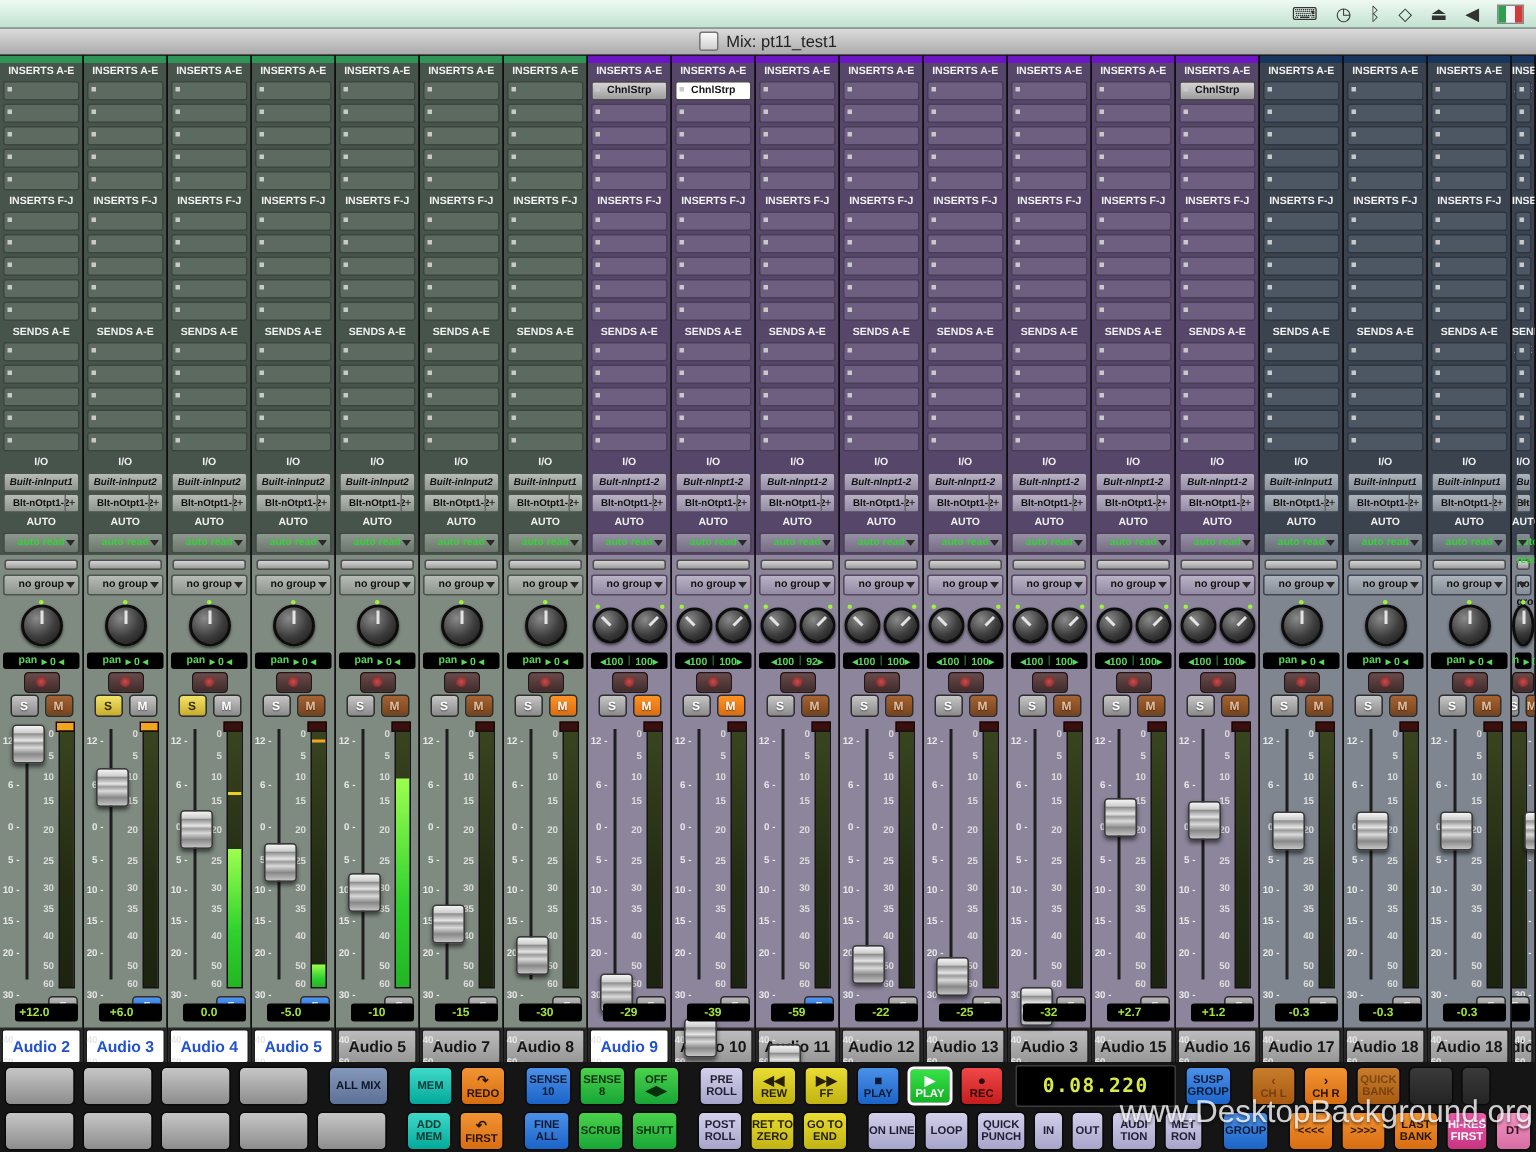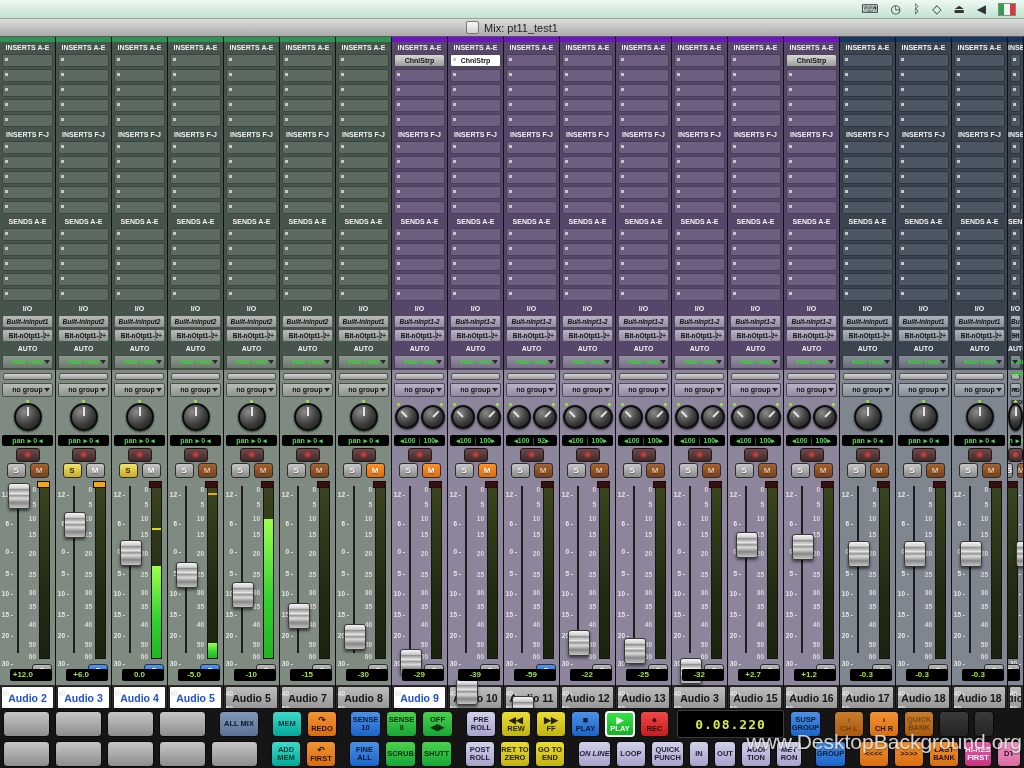--- a/index.html
+++ b/index.html
@@ -1989,21 +1989,21 @@
         <div>ROLL</div>
       </div>
       <div class="tbtn c-yellow" style="width: 30px;">
         <div>RET TO</div>
         <div>ZERO</div>
       </div>
       <div class="tbtn c-yellow" style="width: 30px;">
         <div>GO TO</div>
         <div>END</div>
       </div>
-      <div class="tbtn c-lavender gap" style="width: 33px; font-style: italic;">
+      <div class="tbtn c-lavender gap" style="width: 33px;">
         <div>ON LINE</div>
       </div>
       <div class="tbtn c-lavender" style="width: 30px;">
         <div>LOOP</div>
       </div>
       <div class="tbtn c-lavender" style="width: 33px;">
         <div>QUICK</div>
         <div>PUNCH</div>
       </div>
       <div class="tbtn c-lavender" style="width: 20px;">

